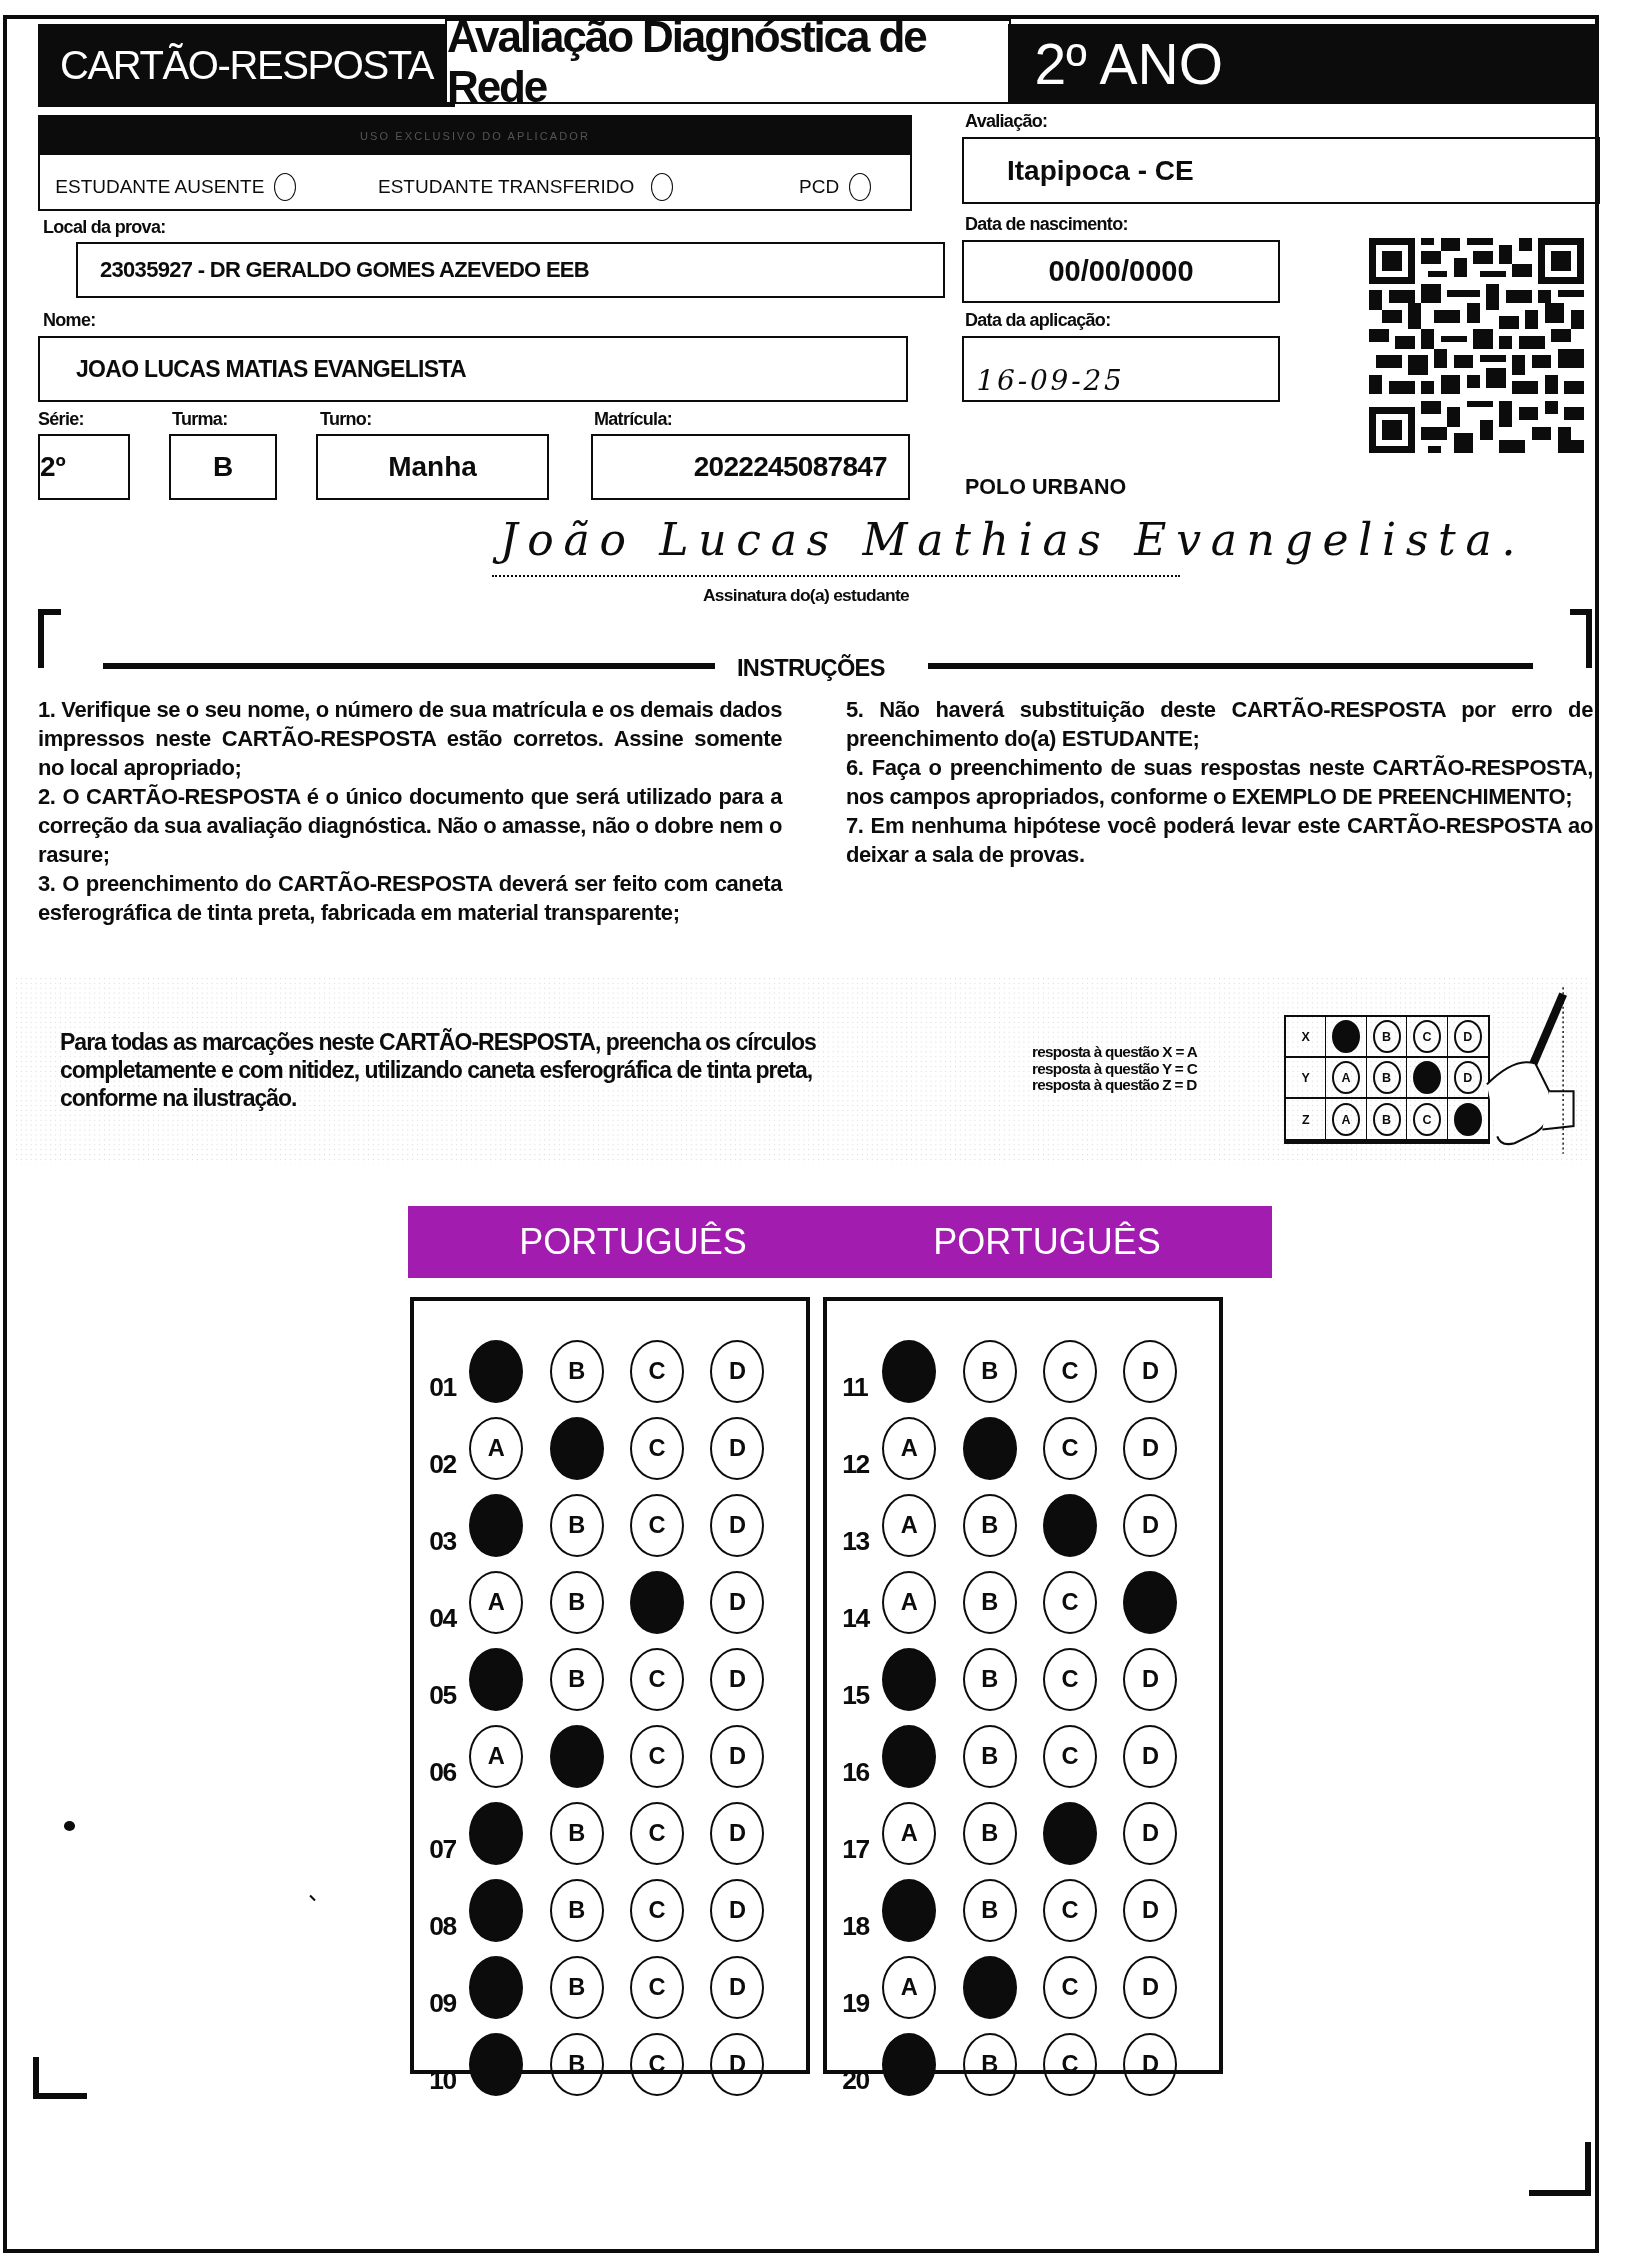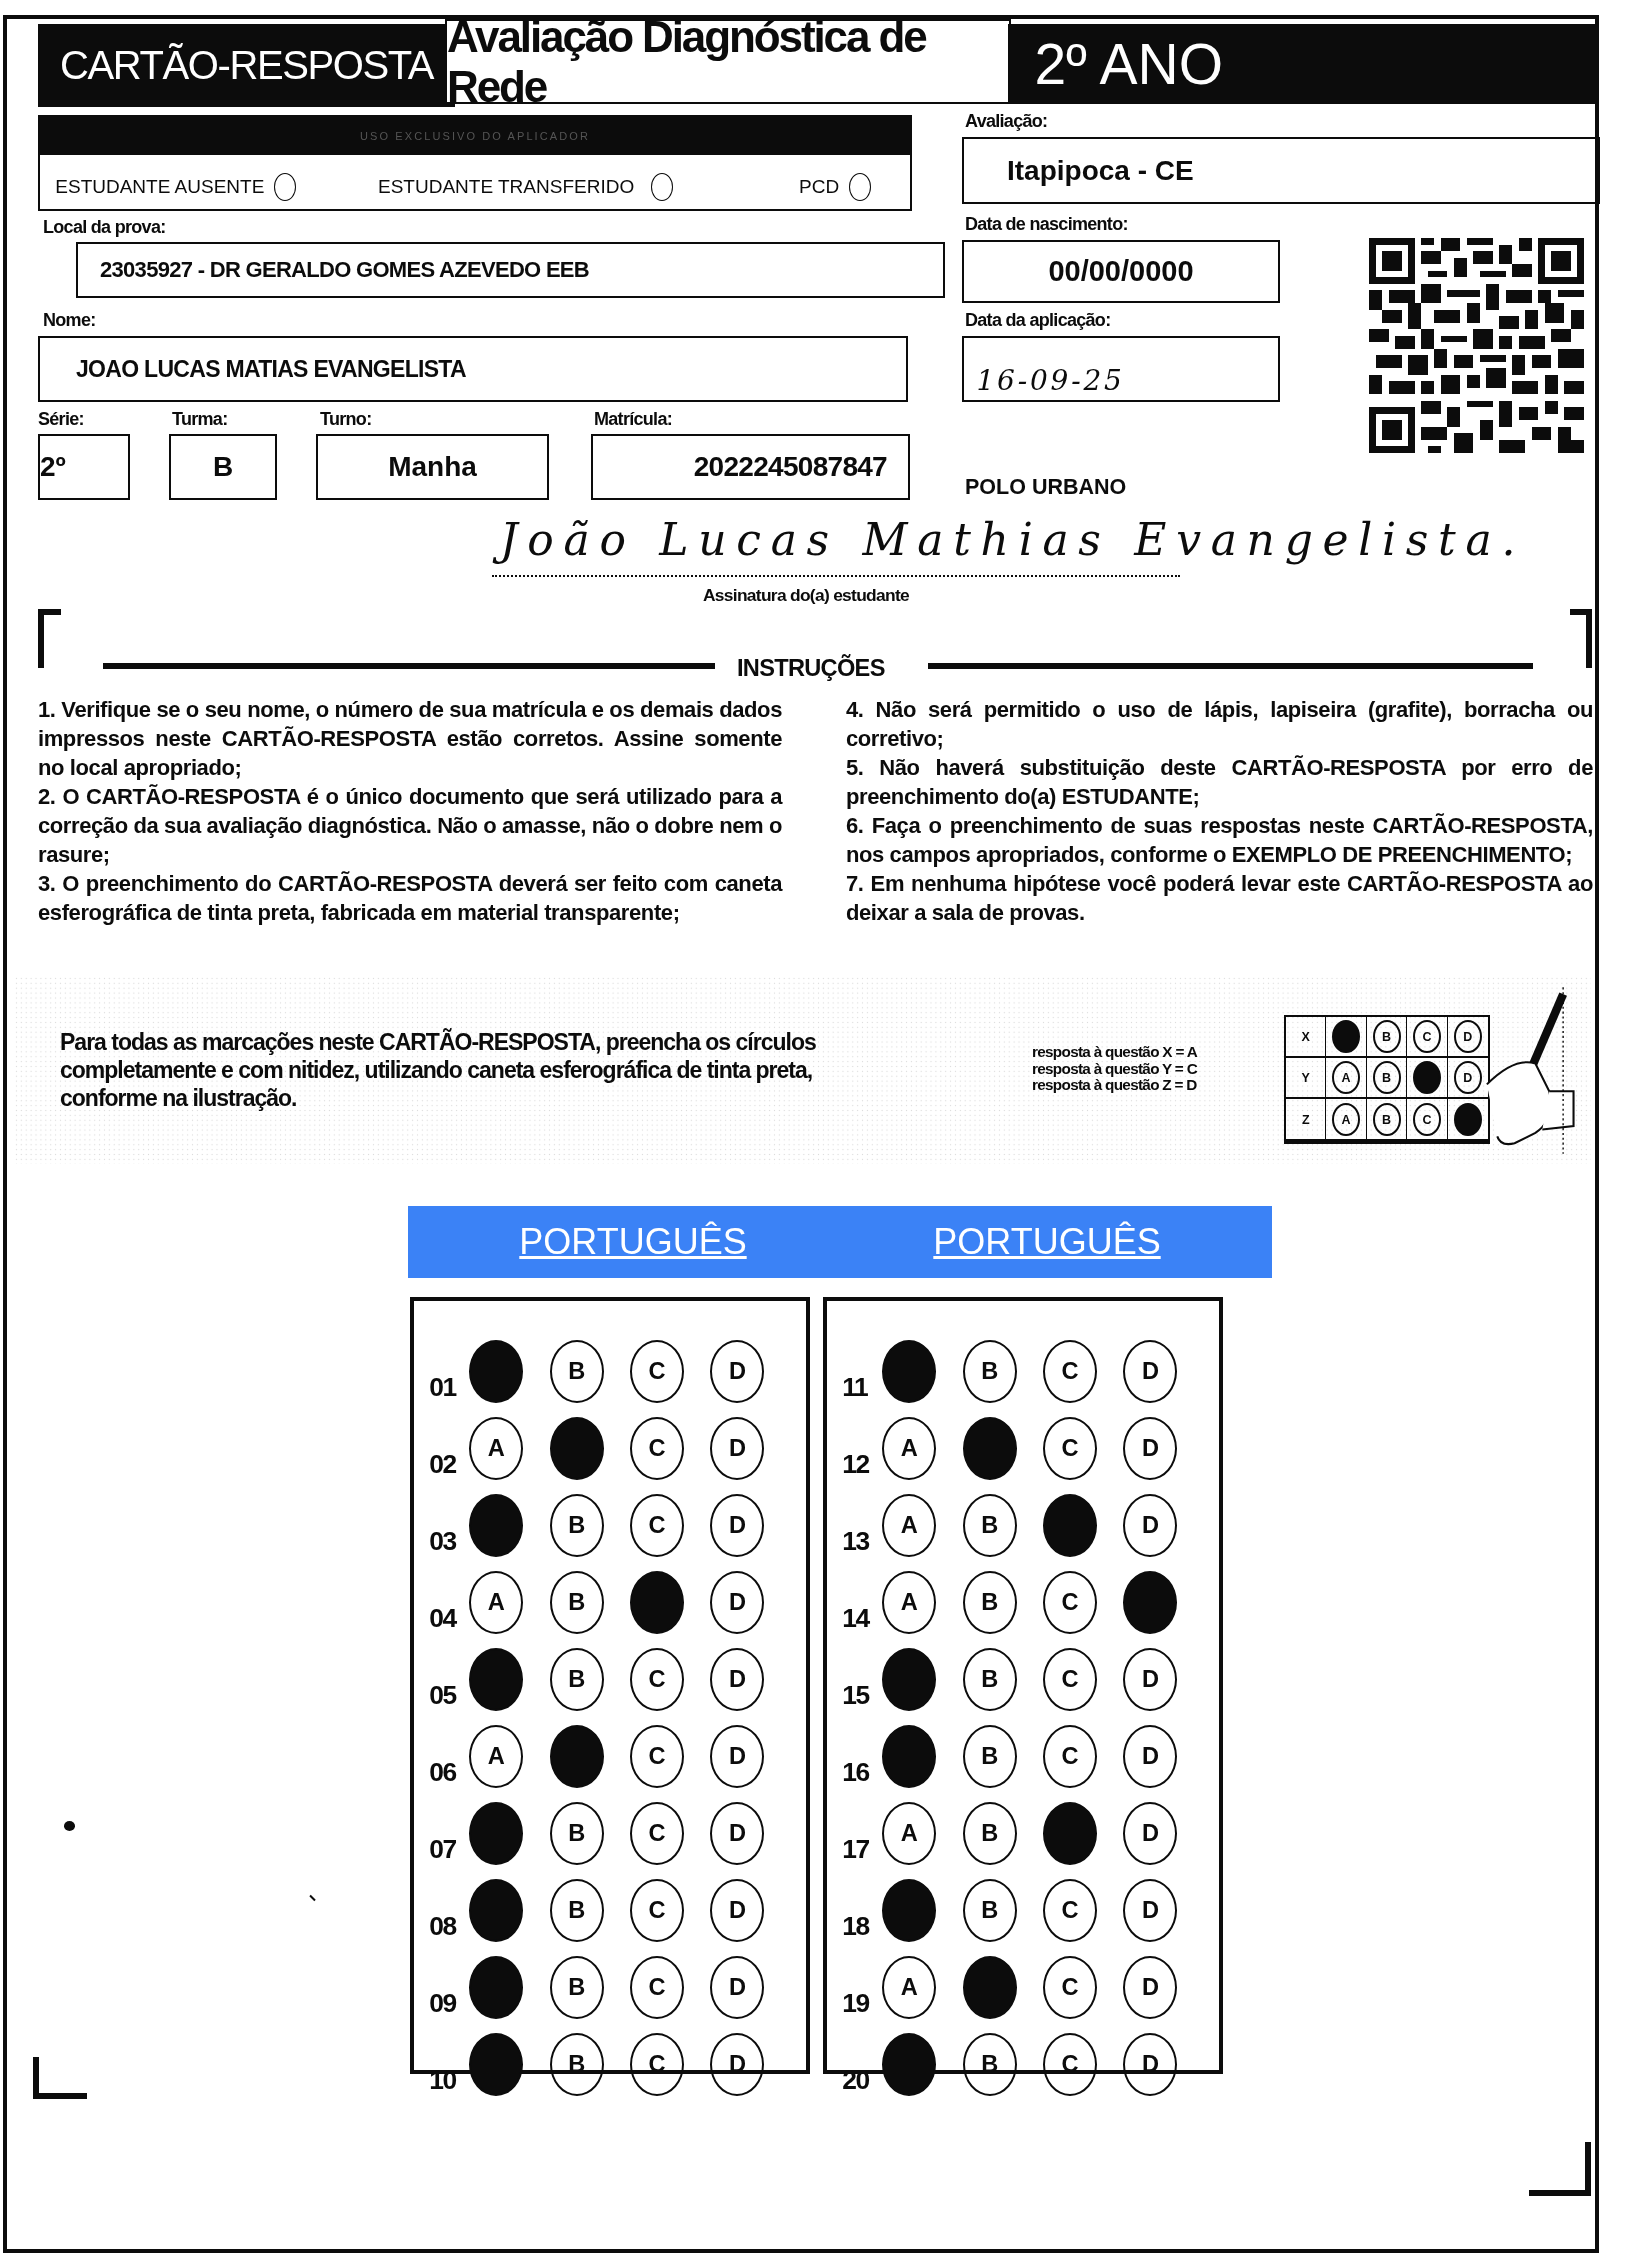--- a/index.html
+++ b/index.html
@@ -45,21 +45,21 @@
   .ex-resp { left: 1032px; top: 1044px; font-size: 15.3px; line-height: 16.7px; font-weight: bold; letter-spacing: -0.7px; }
   .ex-grid { left: 1284px; top: 1015px; width: 206px; height: 129px; border: 2.8px solid #0c0c0c; border-bottom-width: 5.6px; }
   .ex-row { display: flex; height: 41px; border-bottom: 2.1px solid #0c0c0c; }
   .ex-row:last-child { border-bottom: none; }
   .ex-cell { width: 41px; border-right: 1.4px solid #0c0c0c; display: flex; align-items: center; justify-content: center; font-size: 12.5px; font-weight: bold; }
   .ex-cell:last-child { border-right: none; }
   .ex-bub { width: 28px; height: 33px; border: 2.1px solid #0c0c0c; border-radius: 50%; display: flex; align-items: center; justify-content: center; font-size: 12.5px; font-weight: bold; }
   .ex-bub.filled { background: #0c0c0c; color: transparent; }
 
   
-  .subj { top: 1206px; width: 450px; height: 72px; background: #3b82f6; color: #fff; font-size: 36px; display: flex; align-items: center; justify-content: center; letter-spacing: 0px; text-decoration: underline; }
+  .subj { top: 1206px; width: 450px; height: 72px; background: #a21caf; color: #fff; font-size: 36px; display: flex; align-items: center; justify-content: center; letter-spacing: 0px; }
   .ans-box { top: 1297px; width: 400px; height: 777px; border: 4.2px solid #0c0c0c; padding-top: 25px; }
   .ans-row { display: flex; align-items: flex-end; height: 77px; padding-left: 15.3px; }
   .qnum { width: 40px; font-size: 26.4px; font-weight: bold; letter-spacing: -1.4px; }
   .bub { width: 54px; height: 63px; border: 2.8px solid #0c0c0c; border-radius: 50%; margin-right: 26.4px; display: flex; align-items: center; justify-content: center; font-size: 23.6px; font-weight: bold; }
   .bub.filled { background: #0c0c0c; color: transparent; }
 </style>
 </head>
 <body>
 
 <div class="abs page-frame"></div>
@@ -229,21 +229,20 @@
 <div class="corner" style="left:103px;top:663px;width:612px;height:5.6px;"></div>
 <div class="abs instr-title">INSTRUÇÕES</div>
 <div class="corner" style="left:928px;top:663px;width:605px;height:5.6px;"></div>
 
 <div class="abs instr-col" style="left:38px;top:695px;width:744px;">
   <div>1. Verifique se o seu nome, o número de sua matrícula e os demais dados impressos neste CARTÃO-RESPOSTA estão corretos. Assine somente no local apropriado;</div>
   <div>2. O CARTÃO-RESPOSTA é o único documento que será utilizado para a correção da sua avaliação diagnóstica. Não o amasse, não o dobre nem o rasure;</div>
   <div>3. O preenchimento do CARTÃO-RESPOSTA deverá ser feito com caneta esferográfica de tinta preta, fabricada em material transparente;</div>
 </div>
 <div class="abs instr-col" style="left:846px;top:695px;width:747px;">
-  <div>4. Não será permitido o uso de lápis, lapiseira (grafite), borracha ou corretivo;</div>
   <div>5. Não haverá substituição deste CARTÃO-RESPOSTA por erro de preenchimento do(a) ESTUDANTE;</div>
   <div>6. Faça o preenchimento de suas respostas neste CARTÃO-RESPOSTA, nos campos apropriados, conforme o EXEMPLO DE PREENCHIMENTO;</div>
   <div>7. Em nenhuma hipótese você poderá levar este CARTÃO-RESPOSTA ao deixar a sala de provas.</div>
 </div>
 
 <div class="abs ex-bg"></div>
 <div class="abs ex-text">Para todas as marcações neste CARTÃO-RESPOSTA, preencha os círculos completamente e com nitidez, utilizando caneta esferográfica de tinta preta, conforme na ilustração.</div>
 <div class="abs ex-resp">
   <div>resposta à questão X = A</div>
   <div>resposta à questão Y = C</div>

